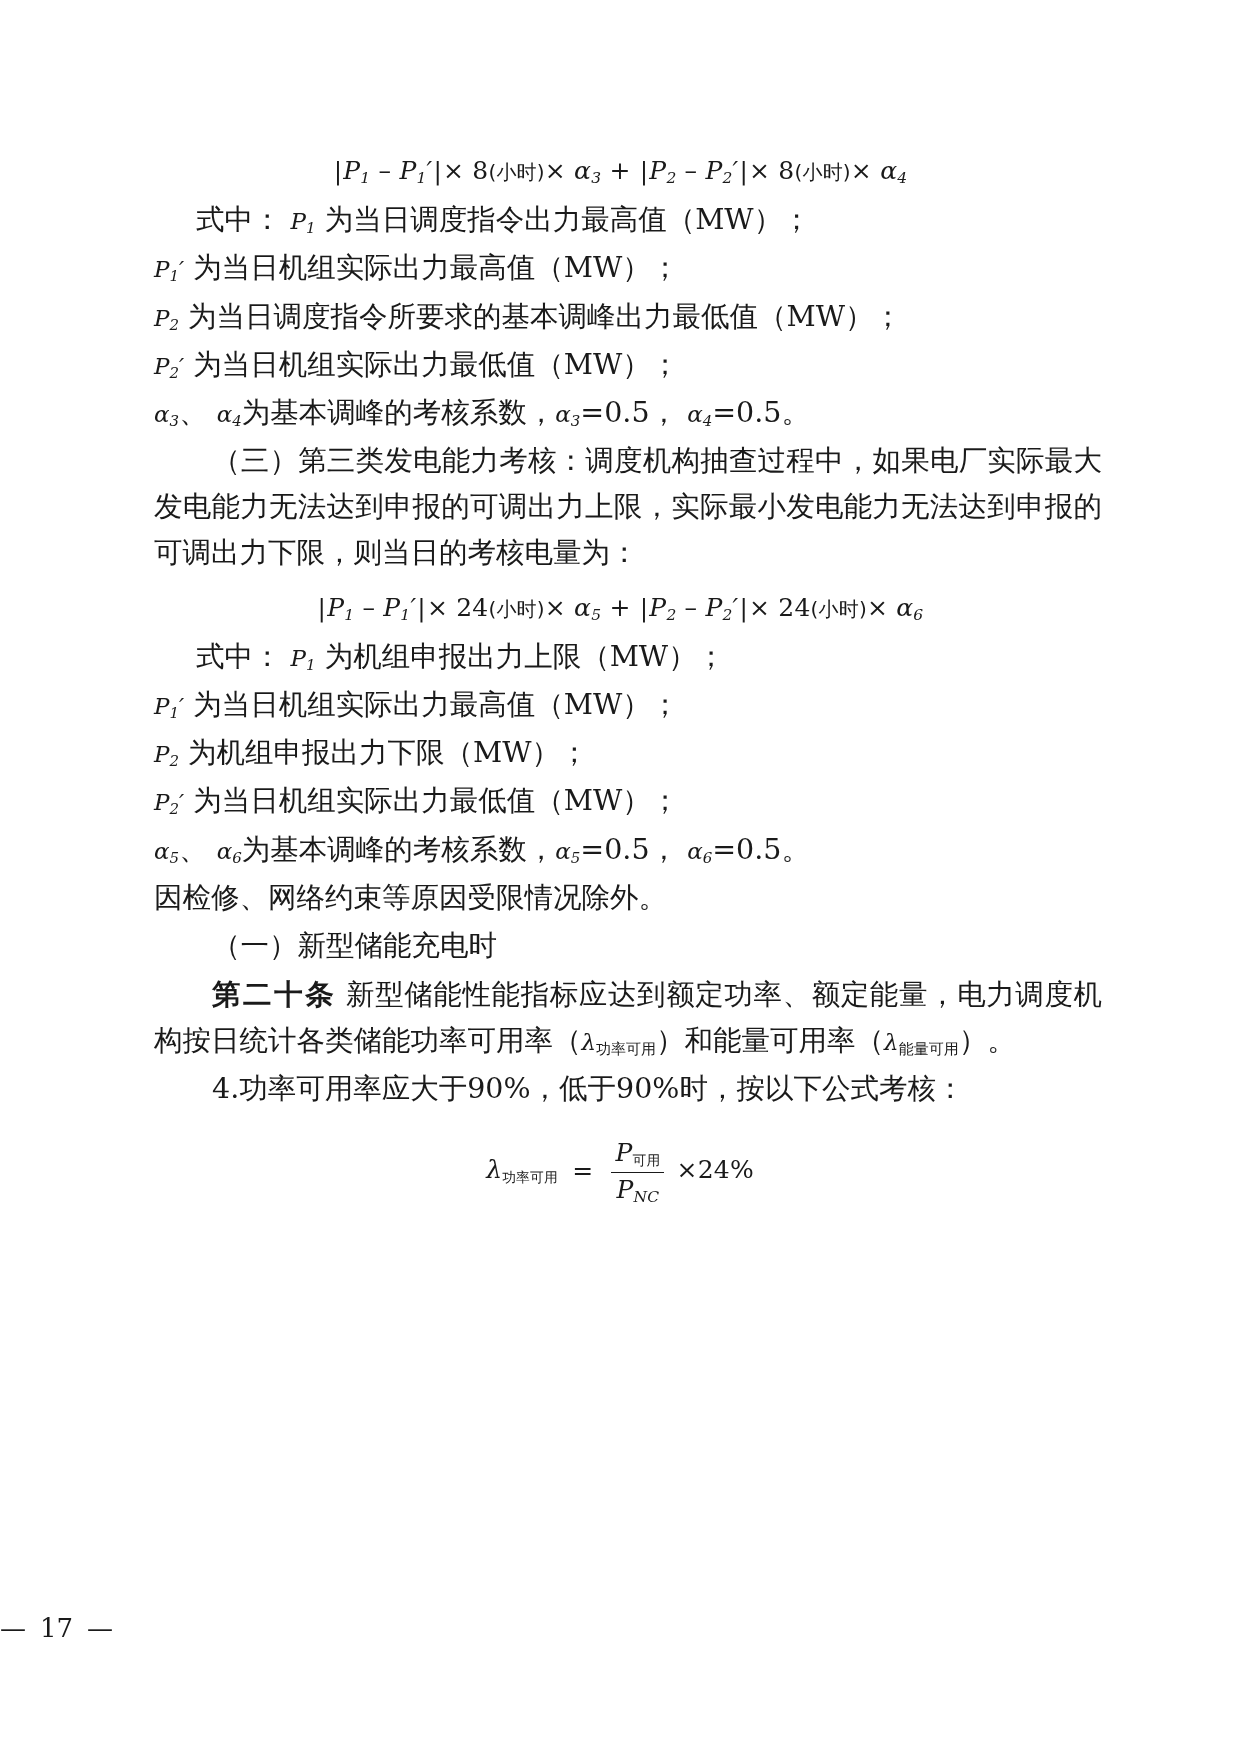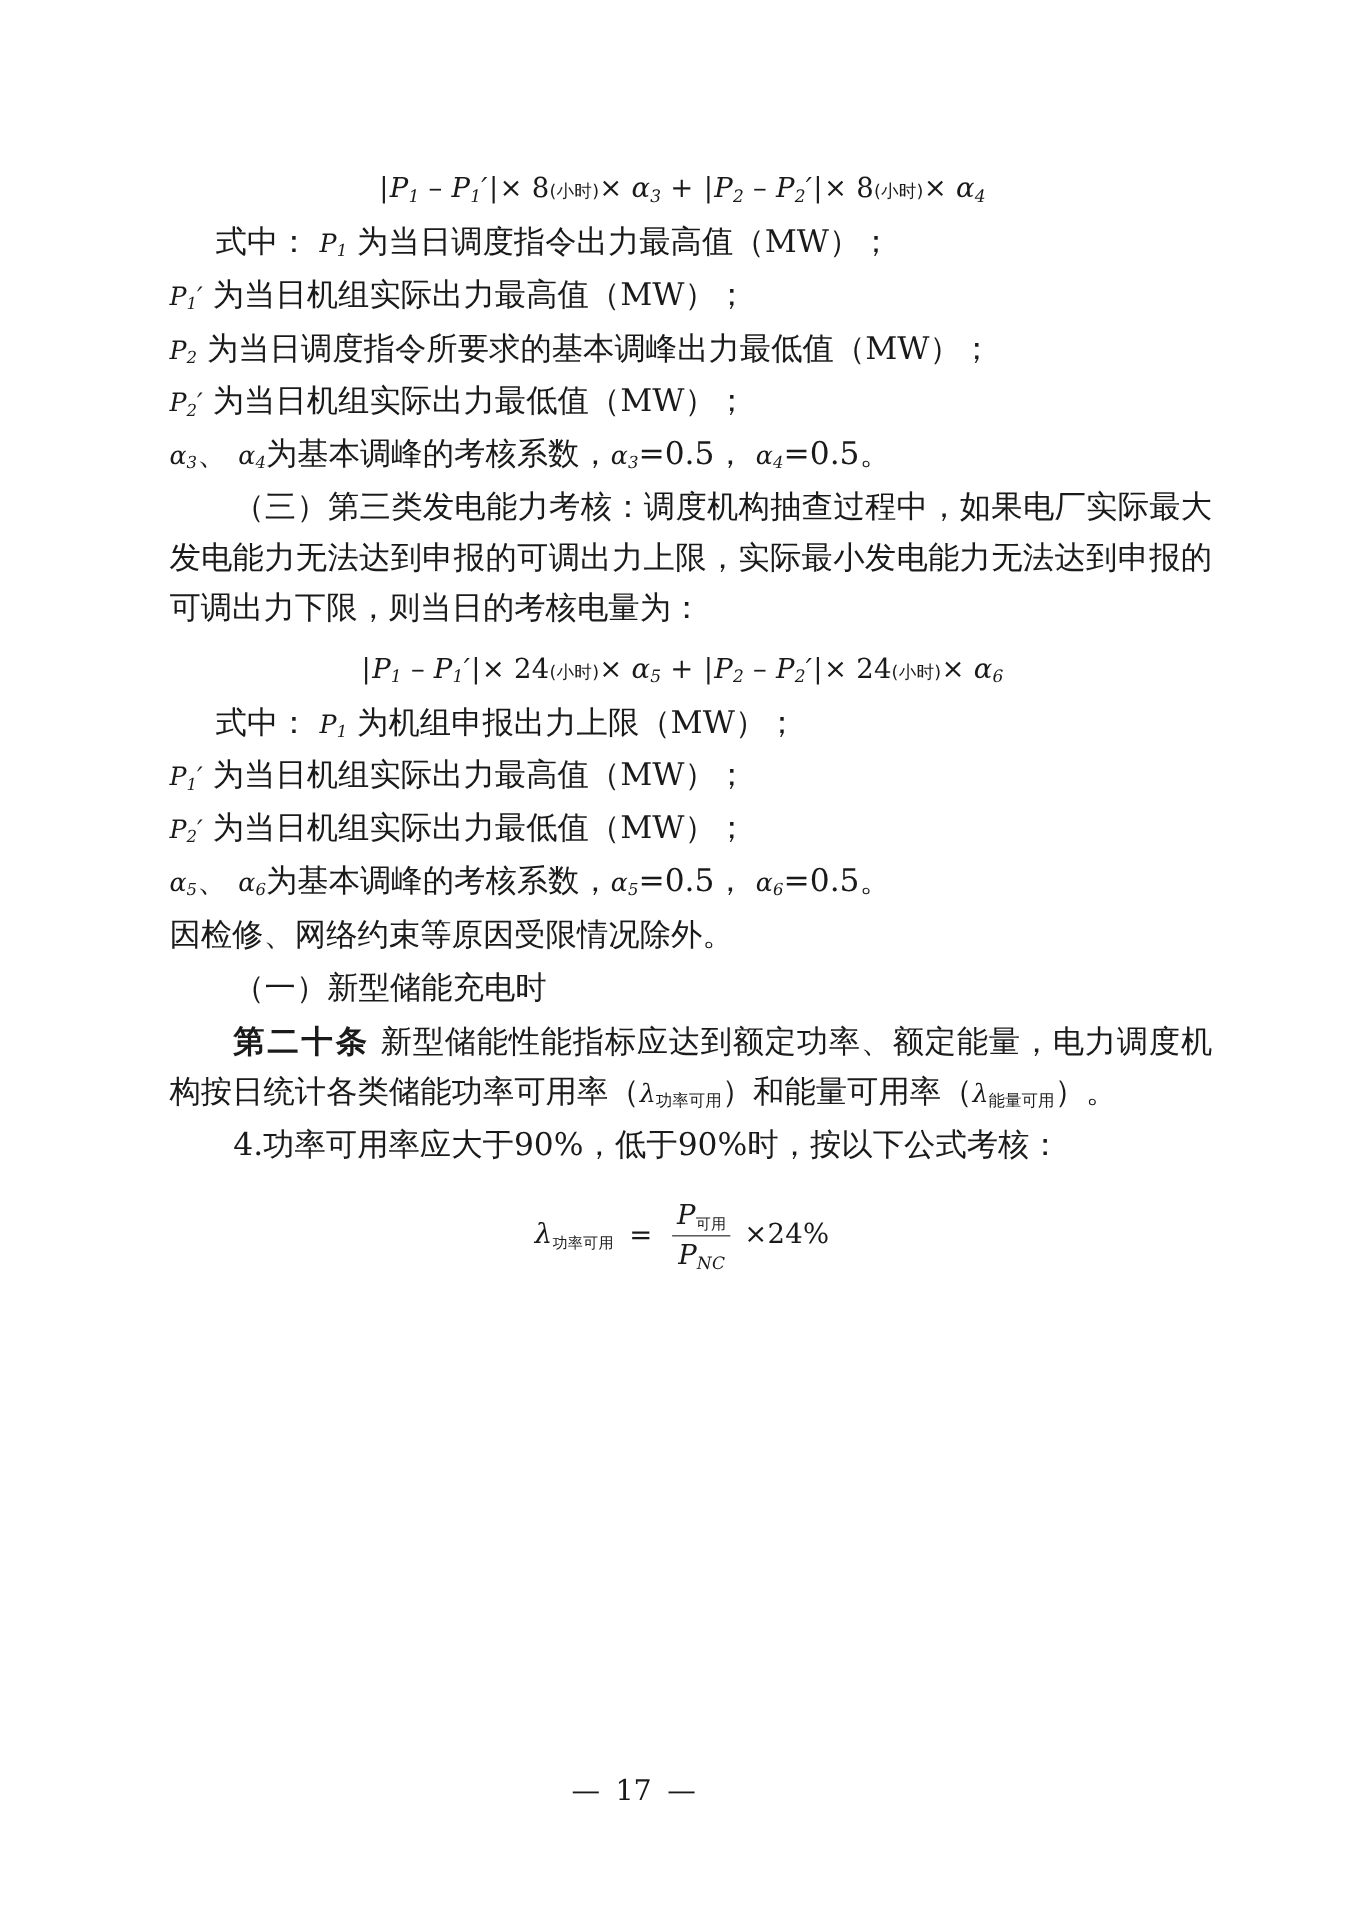--- a/index.html
+++ b/index.html
@@ -31,21 +31,21 @@
   
   .formula {
     text-align: center;
     font-family: "DejaVu Serif", "Liberation Serif", serif;
     font-size: 25px;
     letter-spacing: 0.2px;
     margin: 16px 0 10px 0;
     white-space: nowrap;
   }
   .formula .it { font-style: italic; }
-  .formula .cn { font-style: normal; font-size: 16px; font-family: "DejaVu Sans", "Liberation Sans", sans-serif; }
+  .formula .cn { font-style: normal; font-size: 20px; font-family: "DejaVu Sans", "Liberation Sans", sans-serif; }
   .bar { padding: 0 1px; }
   sub.s {
     font-size: 0.62em;
     vertical-align: -0.28em;
     font-style: italic;
   }
   sub.cns {
     font-size: 0.55em;
     vertical-align: -0.3em;
     font-style: normal;
@@ -98,21 +98,20 @@
     padding: 2px 4px 0 4px;
   }
 
   .lam { font-style: italic; }
 
   .footer {
     position: absolute;
     left: 0;
     bottom: 110px;
     width: 1212px;
-    text-align: center;
     font-size: 26px;
     font-family: "DejaVu Serif", "Liberation Serif", serif;
     padding-right: 60px;
     box-sizing: border-box;
   }
   .footer .pn { padding: 0 14px; }
 </style>
 </head>
 <body>
 
@@ -138,20 +137,21 @@
     <p class="para indent">（三）第三类发电能力考核：调度机构抽查过程中，如果电厂实际最大发电能力无法达到申报的可调出力上限，实际最小发电能力无法达到申报的可调出力下限，则当日的考核电量为：</p>
 
     <div class="formula">
       <span class="bar">|</span><span class="it">P<sub class="s">1</sub></span> – <span class="it">P<sub class="s">1</sub></span><span class="prime">′</span><span class="bar">|</span>× 24<span class="cn">(小时)</span>× <span class="it">α<sub class="s">5</sub></span> + <span class="bar">|</span><span class="it">P<sub class="s">2</sub></span> – <span class="it">P<sub class="s">2</sub></span><span class="prime">′</span><span class="bar">|</span>× 24<span class="cn">(小时)</span>× <span class="it">α<sub class="s">6</sub></span>
     </div>
 
     <p class="defline"><span>式中：</span>&nbsp;<span class="sym">P<span class="symsub">1</span></span>&nbsp;<span>为机组申报出力上限（MW）；</span></p>
 
     <p class="para"><span class="sym">P<span class="symsub">1</span>′</span>&nbsp;<span>为当日机组实际出力最高值（MW）；</span></p>
 
+    <p class="para"><span class="sym">P<span class="symsub">2</span></span>&nbsp;<span>为机组申报出力下限（MW）；</span></p>
 
     <p class="para"><span class="sym">P<span class="symsub">2</span>′</span>&nbsp;<span>为当日机组实际出力最低值（MW）；</span></p>
 
     <p class="para">
       <span class="sym">α<span class="symsub">5</span></span><span>、</span>&nbsp;<span class="sym">α<span class="symsub">6</span></span><span>为基本调峰的考核系数，</span><span class="sym">α<span class="symsub">5</span></span><span class="lat">=0.5，</span>&nbsp;<span class="sym">α<span class="symsub">6</span></span><span class="lat">=0.5。</span>
     </p>
 
     <p class="para">因检修、网络约束等原因受限情况除外。</p>
 
     <p class="para indent">（一）新型储能充电时</p>

